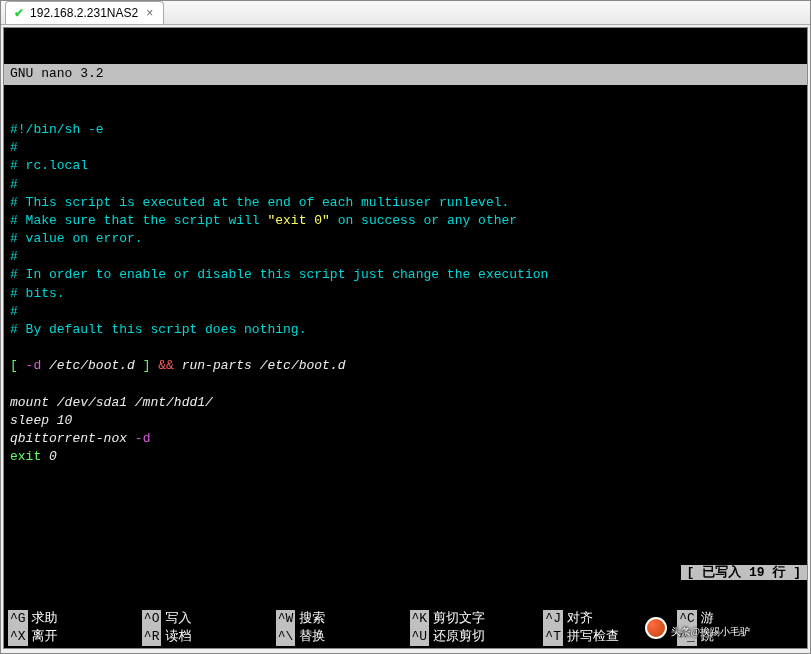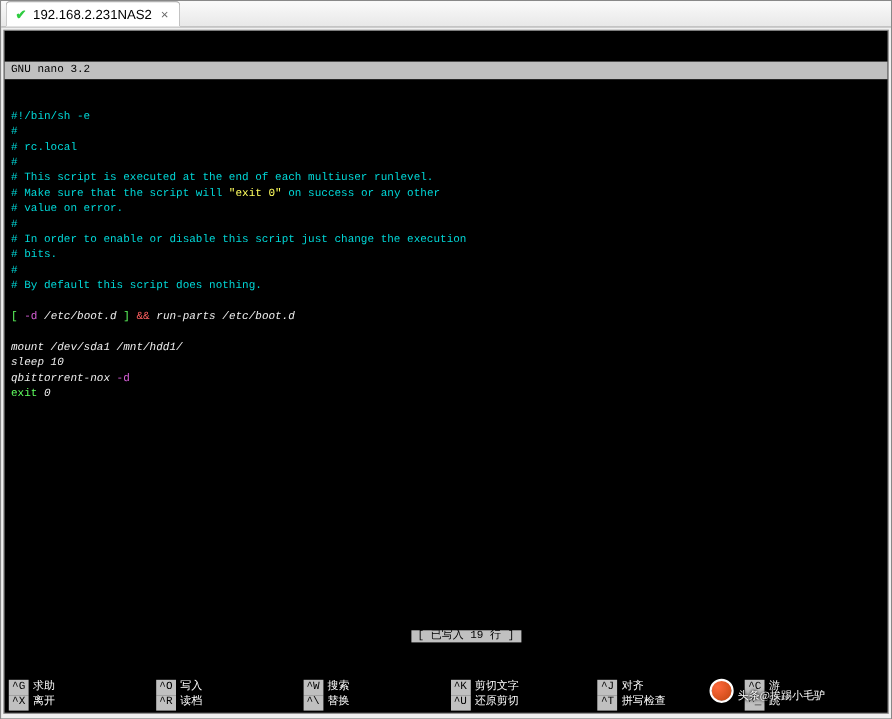--- a/index.html
+++ b/index.html
@@ -49,21 +49,21 @@
     height: calc(100% - 30px);
     display: flex;
     flex-direction: column;
     box-shadow: inset 1px 1px 0 #fff;
   }
   .terminal {
     flex: 1;
     background: #000;
     color: #fff;
     font-family: "Consolas", "Courier New", monospace;
-    font-size: 10px;
+    font-size: 13px;
     line-height: 1.4;
     padding: 0;
     overflow: hidden;
     position: relative;
     white-space: pre;
   }
   .title-bar {
     background: #c0c0c0;
     color: #000;
     padding: 1px 6px;
@@ -79,21 +79,22 @@
   .yellow { color: #ffff5f; }
   .magenta { color: #d75fd7; }
   .green { color: #5fff5f; }
   .red { color: #ff5f5f; }
   .white { color: #eee; font-style: italic; }
   .status-line {
     position: absolute;
     bottom: 48px;
     left: 0;
     right: 0;
-    text-align: center;
+    text-align: right;
+    font-weight: bold;
   }
   .status-inner {
     background: #c0c0c0;
     color: #000;
     padding: 0 6px;
   }
   .help-bar {
     position: absolute;
     bottom: 0;
     left: 0;

